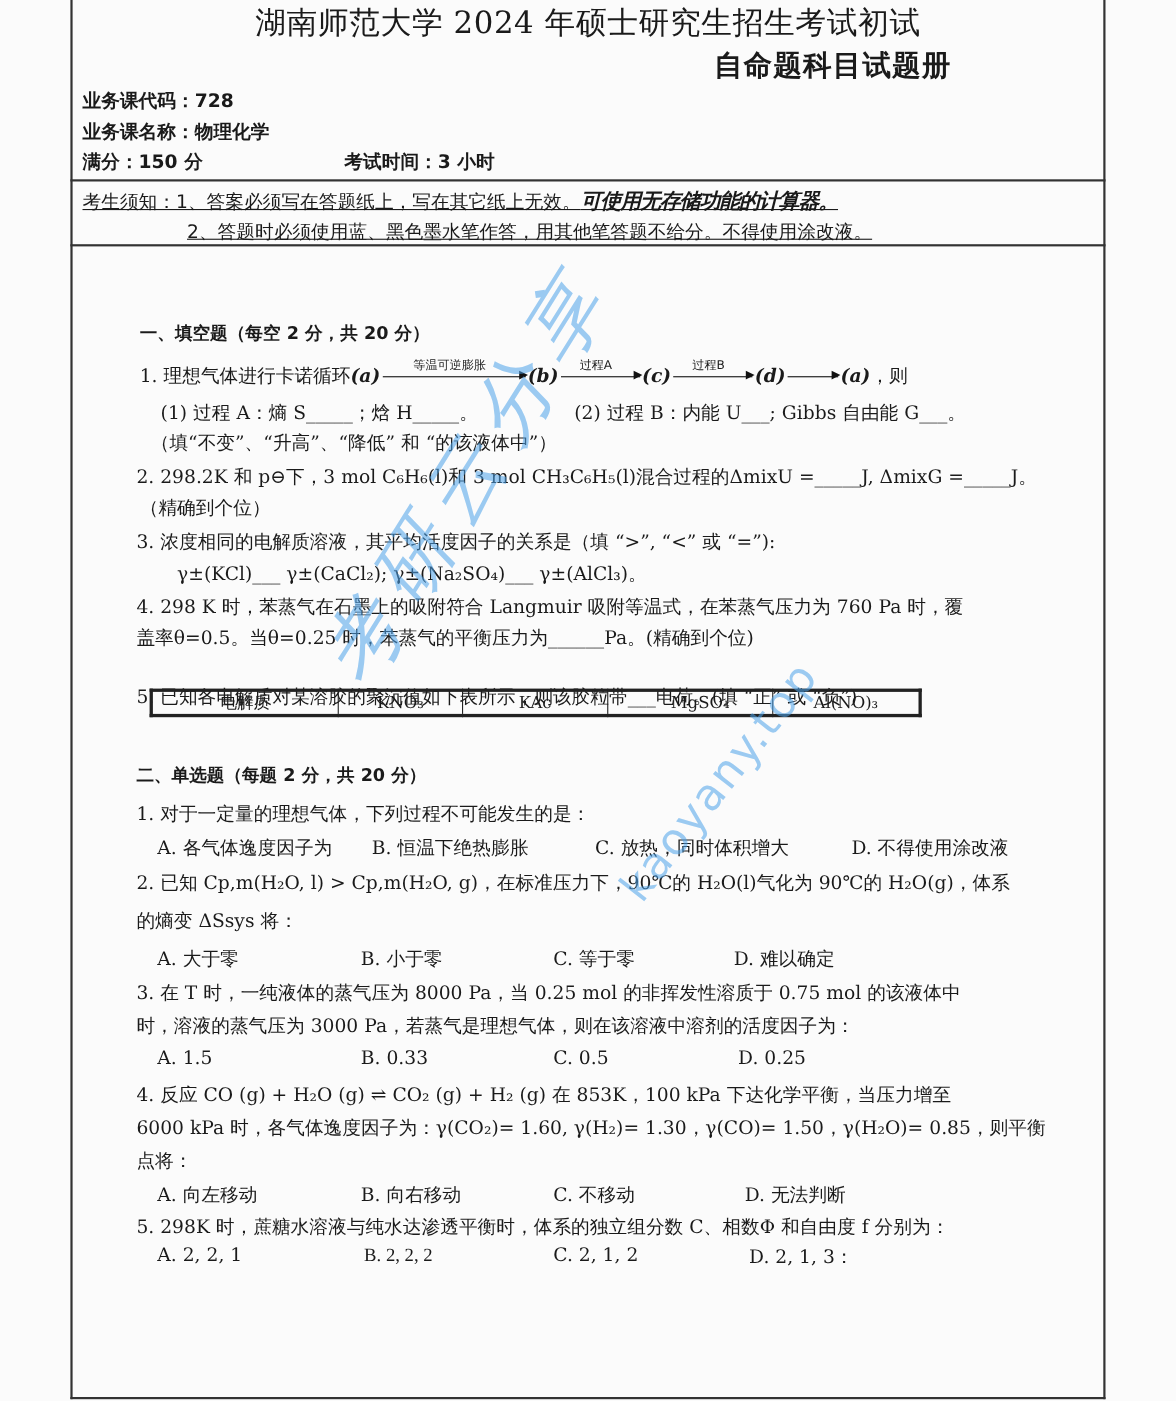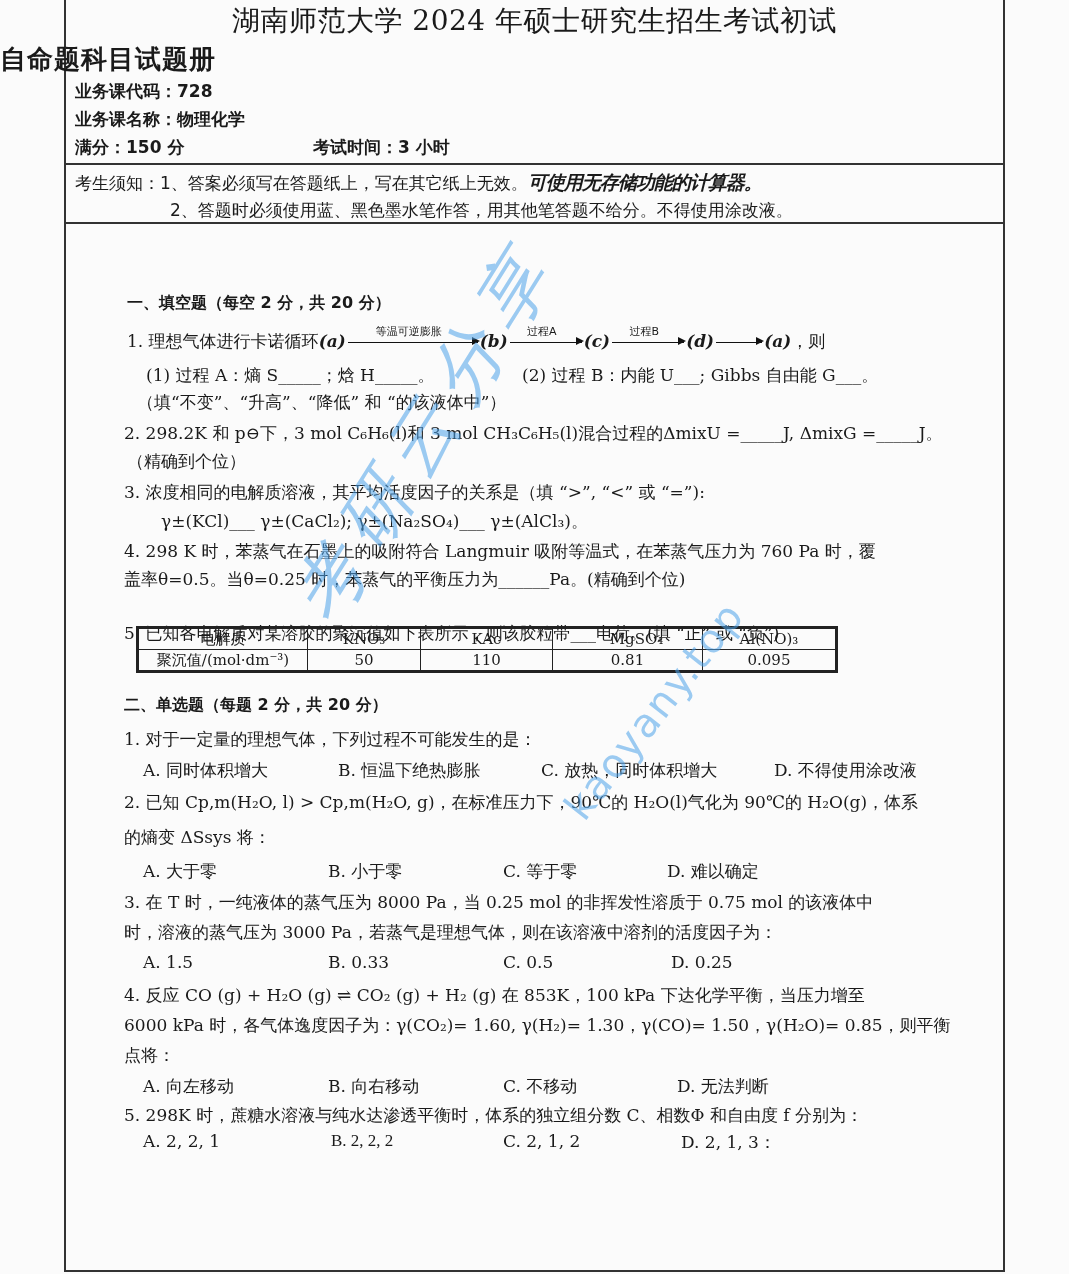--- a/index.html
+++ b/index.html
@@ -2,25 +2,25 @@
 <html><head>
 <meta charset="utf-8">
 <style>
   html, body { margin:0; padding:0; background:#fbfbfb; }
   body { width:1069px; height:1274px; position:relative; overflow:hidden;
          font-family:"DejaVu Serif","Liberation Serif",serif; color:#1a1a1a; }
   .frame { position:absolute; left:64px; top:0; width:941px; height:1272px;
            border-left:2px solid #333; border-right:2px solid #333; border-bottom:2px solid #333; box-sizing:border-box; }
   .abs { position:absolute; white-space:nowrap; }
   .title1 { left:0; width:1069px; text-align:center; top:2px; font-size:28px; letter-spacing:0.5px; }
-  .title2 { left:0; width:865px; text-align:left; top:42px; font-size:26px; font-weight:bold;
+  .title2 { left:0; width:865px; text-align:right; top:42px; font-size:26px; font-weight:bold;
             font-family:"DejaVu Sans","Liberation Sans",sans-serif; letter-spacing:1px; }
   .meta { font-family:"DejaVu Sans","Liberation Sans",sans-serif; font-size:17px; font-weight:bold; left:75px; }
   .hline { position:absolute; left:64px; width:941px; height:0; border-top:2px solid #333; }
-  .notice { font-family:"DejaVu Sans","Liberation Sans",sans-serif; font-size:17px; }
+  .notice { font-family:"DejaVu Sans","Liberation Sans",sans-serif; font-size:17px;text-decoration:underline; }
   .hand { font-family:"DejaVu Serif","Liberation Serif",serif; font-style:italic; font-weight:bold; font-size:19px; letter-spacing:-1px; }
   .body-text { font-size:17px; }
   .sec { font-family:"DejaVu Sans","Liberation Sans",sans-serif; font-weight:bold; font-size:16px; }
   .i { font-style:italic; }
   .b { font-weight:bold; }
   .arrow { display:inline-block; position:relative; border-bottom:1.5px solid #111; height:0; vertical-align:middle; margin:0 2px; }
   .arrow::after { content:""; position:absolute; right:-2px; top:-5px; border-left:8px solid #111; border-top:4px solid transparent; border-bottom:4px solid transparent; }
   .arrow .lbl { position:absolute; bottom:3px; left:0; right:8px; text-align:center; font-size:11px; font-family:"DejaVu Sans","Liberation Sans",sans-serif; }
   table.coag { position:absolute; left:136px; top:626px; border-collapse:collapse; font-size:15px; }
   table.coag td { border:1.5px solid #222; text-align:center; height:20px; padding:0 4px; }
@@ -79,34 +79,27 @@
 
 <table class="coag">
   <tbody>
       <tr>
     <td style="width:160px;margin-top:36px;">电解质</td>
     <td style="width:104px;">KNO₃</td>
     <td style="width:123px;">KAc</td>
     <td style="width:123px;padding-left:22px;">MgSO₄</td>
     <td style="width:124px;">Al(NO)₃</td>
   </tr>
-  <tr>
-    <td>聚沉值/(mol·dm⁻³)</td>
-    <td>50</td>
-    <td>110</td>
-    <td>0.81</td>
-    <td>0.095</td>
-  </tr>
 </tbody>
   </table>
 
 <div class="abs sec" style="top:695px; left:124px;">二、单选题（每题 2 分，共 20 分）</div>
 
 <div class="abs body-text" style="top:728px; left:124px;">1. 对于一定量的理想气体，下列过程不可能发生的是：</div>
-<div class="abs body-text" style="top:759px; left:143px;">A. 同时体积增大</div>
+<div class="abs body-text" style="top:759px; left:143px;">A. 各气体逸度因子为</div>
 <div class="abs body-text" style="top:759px; left:338px;text-align:right;">B. 恒温下绝热膨胀</div>
 <div class="abs body-text" style="top:759px; left:541px;">C. 放热，同时体积增大</div>
 <div class="abs body-text" style="top:759px; left:774px;">D. 不得使用涂改液</div>
 
 <div class="abs body-text" style="top:791px; left:124px;">2.  已知 Cp,m(H₂O, l) &gt; Cp,m(H₂O, g)，在标准压力下，90℃的 H₂O(l)气化为 90℃的 H₂O(g)，体系</div>
 <div class="abs body-text" style="top:826px; left:124px;">的熵变 ΔSsys 将：</div>
 <div class="abs body-text" style="top:860px; left:143px;">A. 大于零</div>
 <div class="abs body-text" style="top:860px; left:328px;">B. 小于零</div>
 <div class="abs body-text" style="top:860px; left:503px;">C. 等于零</div>
 <div class="abs body-text" style="top:860px; left:667px;">D. 难以确定</div>

